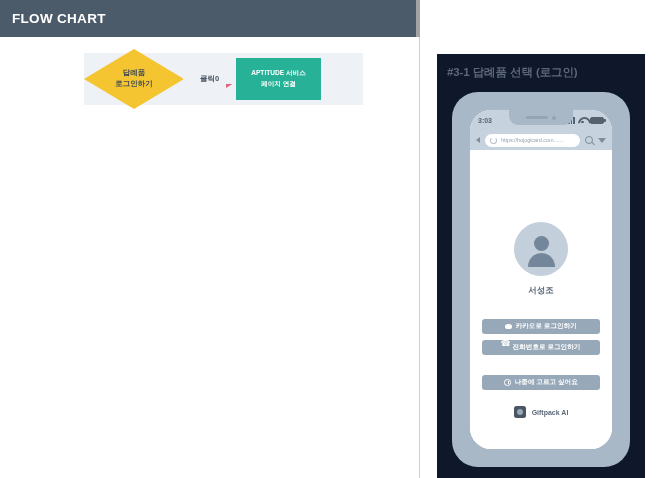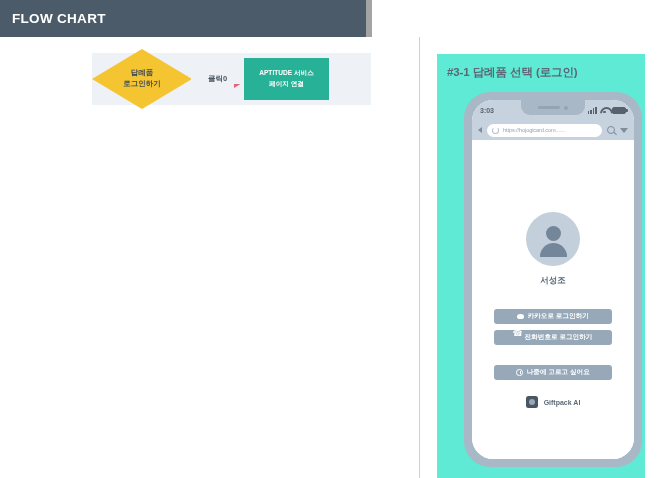--- a/index.html
+++ b/index.html
@@ -20,21 +20,21 @@
   .hdr {
     height: 37px;
     background: #4c5b6a;
     color: #ffffff;
     display: flex; align-items: center;
     font-weight: bold;
     font-size: 13.5px;
     letter-spacing: .3px;
     padding-left: 12px;
   }
-  .hdr.left  { width: 372px; border-right: 6px solid #a3a3a3; }
+  .hdr.left  { width: 420px; border-right: 4px solid #a3a3a3; }
   .hdr.right { width: 242px; }
 
   
   .panel-row {
     position: absolute; top: 37px; left: 0;
     width: 662px; height: 441px;
     display: flex;
   }
   .panel-left {
     width: 420px; height: 441px;
@@ -44,21 +44,21 @@
   }
   .panel-right {
     width: 242px; height: 441px;
     background: #ffffff;
     position: relative;
   }
 
   
   .flow-canvas {
     position: absolute;
-    left: 92px; top: 16px;
+    left: 84px; top: 16px;
     width: 279px; height: 52px;
     background: #eef1f5;
   }
   .diamond-wrap {
     position: absolute; left: 0px; top: -4px;
     width: 100px; height: 60px;
   }
   .diamond-shape {
     position: absolute; inset: 0;
     background: #f5c431;
@@ -107,37 +107,36 @@
     align-items: center; justify-content: center;
     color: #ffffff; font-size: 6.6px; line-height: 1.6;
     font-weight: 600; text-align: center;
   }
 
   
   .wf-card {
     position: absolute;
     left: 17px; top: 17px;
     width: 208px; height: 424px;
-    background: #5eead4;
+    background: #0f172a;
   }
   .wf-title {
     position: absolute; left: 10px; top: 11px;
     font-size: 11.5px; font-weight: 700; color: #5a6877;
     letter-spacing: -.1px;
   }
 
   
   .phone {
     position: absolute;
     left: 15px; top: 38px;
     width: 178px; height: 375px;
     background: #a9b8c6;
     border-radius: 26px;
-    padding: 8px;
-    margin-left: 12px;
+    padding: 18px;
   }
   .phone-screen {
     position: relative;
     width: 100%; height: 100%;
     background: #ffffff;
     border-radius: 21px;
     overflow: hidden;
   }
   .statusbar {
     position: relative;

